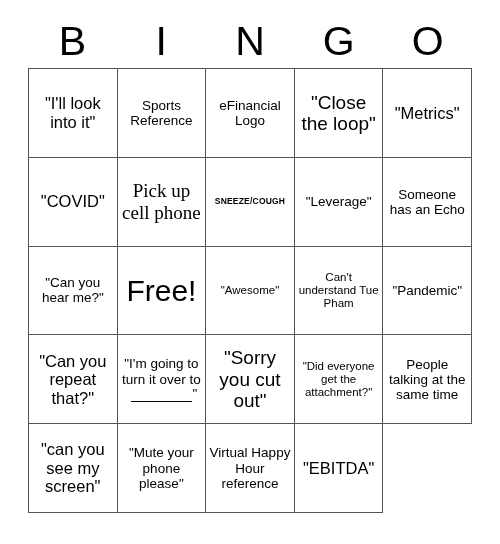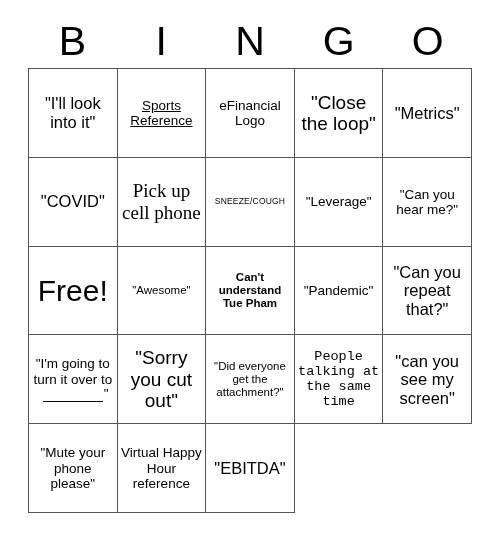--- a/index.html
+++ b/index.html
@@ -76,21 +76,21 @@
   .cell-text {
     display: block;
     width: 100%;
     line-height: 1.12;
     word-wrap: break-word;
     overflow-wrap: break-word;
     white-space: pre-line;
   }
 
   
-  .fs-xs  { font-size: 8.5px;  letter-spacing: 0.2px; }
+  .fs-xs  { font-size: 8.5px;  letter-spacing: 0.2px; font-weight: bold; }
   .fs-sm  { font-size: 11.5px; }
   .fs-md  { font-size: 13.5px; }
   .fs-lg  { font-size: 16.5px; }
   .fs-xl  { font-size: 19px; }
   .fs-free{ font-size: 30px; }
 
   
   .with-blank .blank-line {
     display: block;
     width: 74%;
@@ -118,21 +118,21 @@
       <div class="header-letter">O</div>
     </div>
 
   <div id="grid">
       <div class="cell">
         <div style="width: 100%;">
           <span class="cell-text fs-lg">"I'll look into it"</span>
         </div>
       </div>
       <div class="cell">
-        <div style="width: 100%; text-decoration: underline;">
+        <div style="width: 100%;">
           <span class="cell-text fs-md">Sports Reference</span>
         </div>
       </div>
       <div class="cell">
         <div style="width: 100%;">
           <span class="cell-text fs-md">eFinancial Logo</span>
         </div>
       </div>
       <div class="cell">
         <div style="width: 100%;">
@@ -159,35 +159,40 @@
           <span class="cell-text fs-xs">SNEEZE/COUGH</span>
         </div>
       </div>
       <div class="cell">
         <div style="width: 100%;">
           <span class="cell-text fs-md">"Leverage"</span>
         </div>
       </div>
       <div class="cell">
         <div style="width: 100%;">
+          <span class="cell-text fs-md">Someone has an Echo</span>
+        </div>
+      </div>
+      <div class="cell">
+        <div style="width: 100%;">
           <span class="cell-text fs-md">"Can you hear me?"</span>
         </div>
       </div>
       <div class="cell">
         <div style="width: 100%; text-align: center;">
           <span class="cell-text fs-free">Free!</span>
         </div>
       </div>
       <div class="cell">
         <div style="width: 100%;">
           <span class="cell-text fs-sm">"Awesome"</span>
         </div>
       </div>
       <div class="cell">
-        <div style="width: 100%; font-weight: bold;">
+        <div style="width: 100%;">
           <span class="cell-text fs-sm">Can't understand Tue Pham</span>
         </div>
       </div>
       <div class="cell">
         <div style="width: 100%;">
           <span class="cell-text fs-md">"Pandemic"</span>
         </div>
       </div>
       <div class="cell">
         <div style="width: 100%;">
@@ -205,21 +210,21 @@
         <div style="width: 100%;">
           <span class="cell-text fs-xl">"Sorry you cut out"</span>
         </div>
       </div>
       <div class="cell">
         <div style="width: 100%;">
           <span class="cell-text fs-sm">"Did everyone get the attachment?"</span>
         </div>
       </div>
       <div class="cell">
-        <div style="width: 100%; font-family: Liberation Mono, monospace;">
+        <div style="width: 100%;">
           <span class="cell-text fs-md">People talking at the same time</span>
         </div>
       </div>
       <div class="cell">
         <div style="width: 100%;">
           <span class="cell-text fs-lg">"can you see my screen"</span>
         </div>
       </div>
       <div class="cell">
         <div style="width: 100%;">

